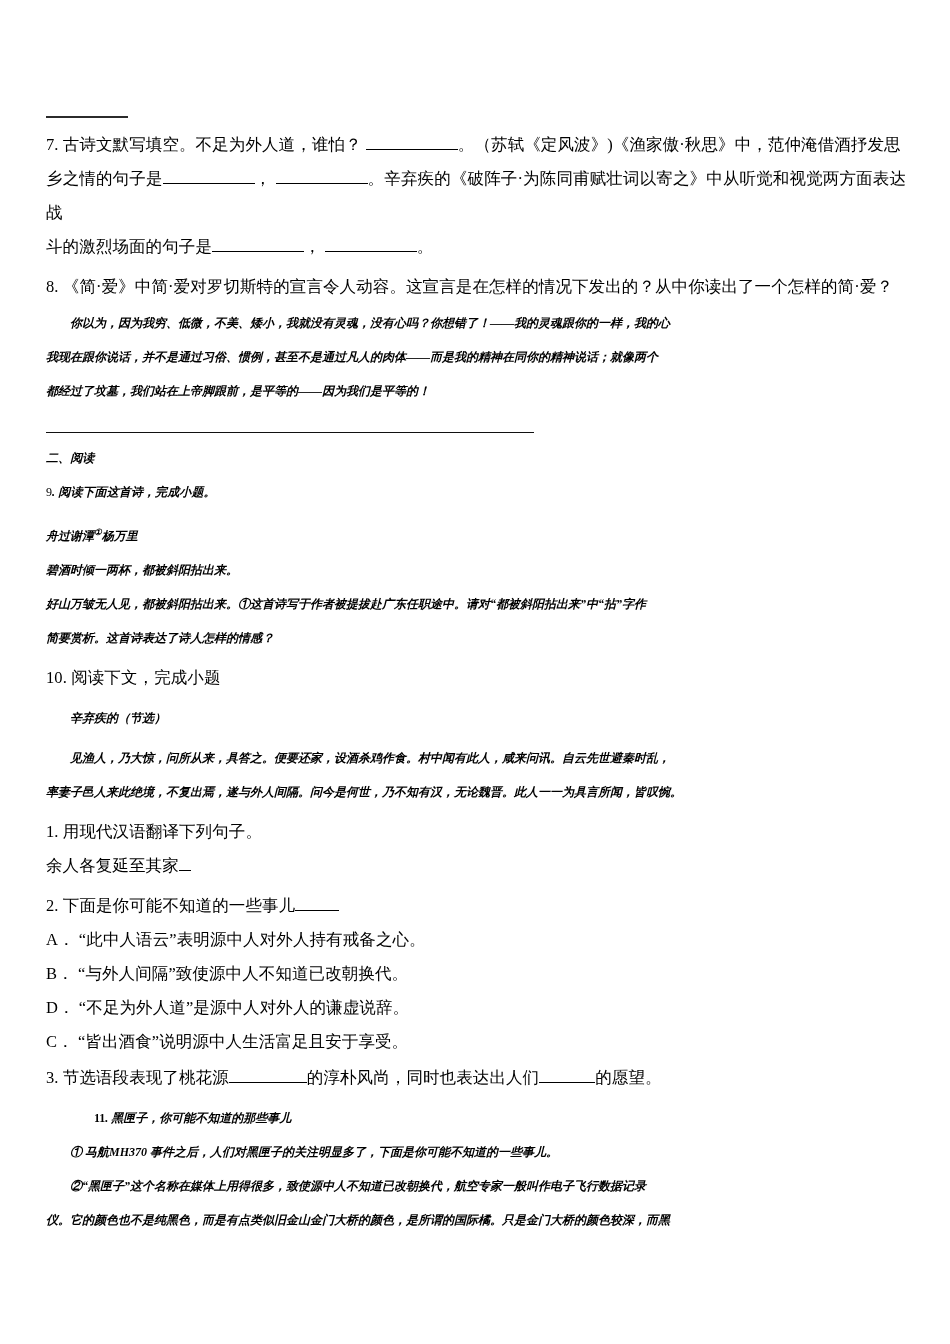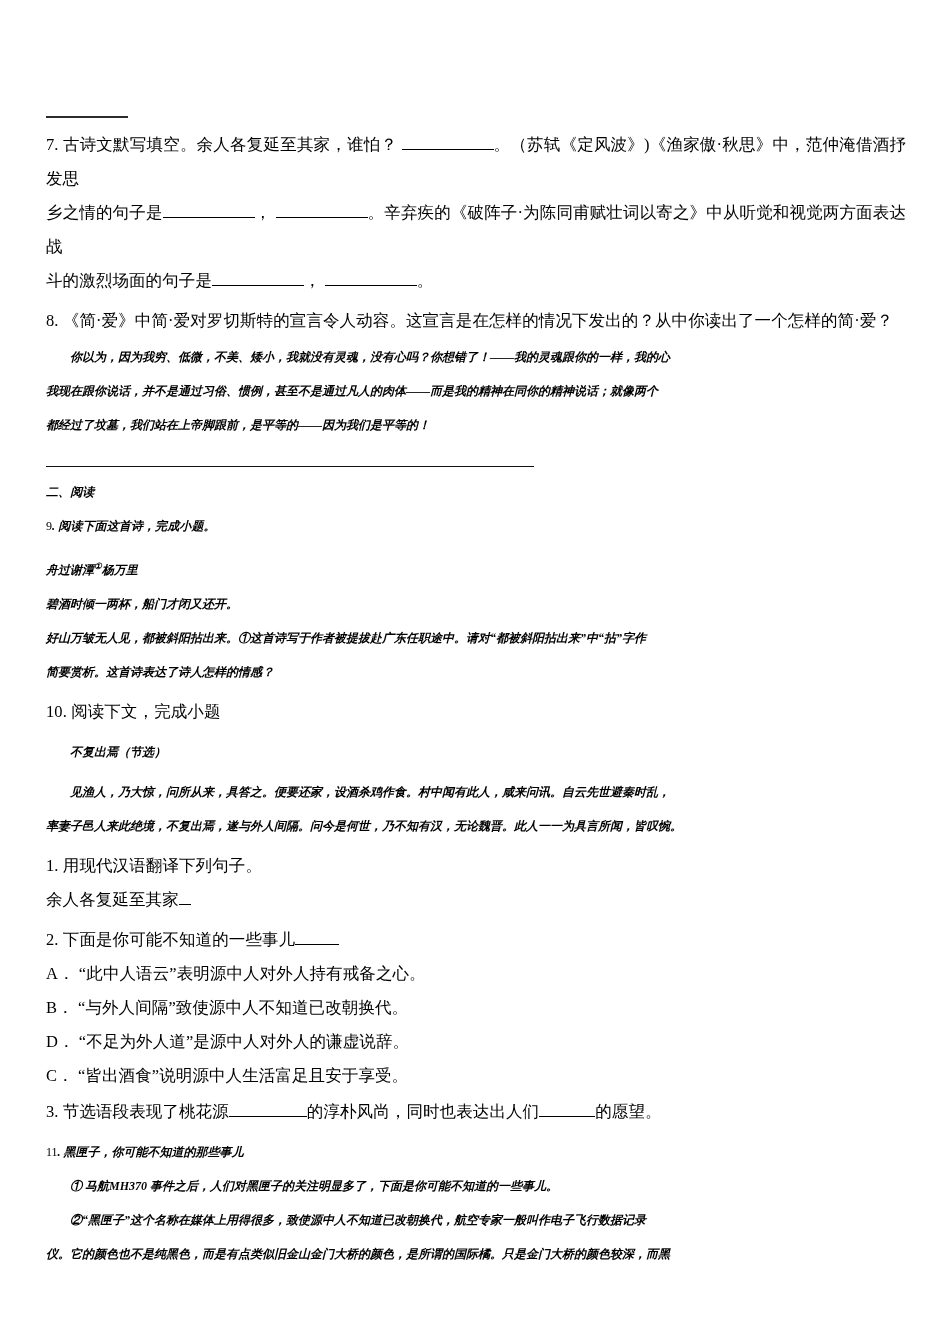--- a/index.html
+++ b/index.html
@@ -105,21 +105,21 @@
 
     <div style="padding-top:100px;">
       <hr class="rule-short">
     </div>
 
     <div class="gap-10"></div>
 
     <div>
       <p class="para song">
         <span class="num">7</span>.
-        <span>古诗文默写填空。余人各复延至其家，谁怕？</span>
+        <span>古诗文默写填空。不足为外人道，谁怕？</span>
         <span class="blank blank-lg"></span><span>。（苏轼《定风波》)《渔家傲·秋思》中，范仲淹借酒抒发思</span>
       </p>
       <p class="para song">
         <span>乡之情的句子是</span><span class="blank blank-lg"></span><span>，</span>&nbsp;<span class="blank blank-lg"></span><span>。辛弃疾的《破阵子·为陈同甫赋壮词以寄之》中从听觉和视觉两方面表达战</span>
       </p>
       <p class="para song">
         <span>斗的激烈场面的句子是</span><span class="blank blank-lg"></span><span>，</span>&nbsp;<span class="blank blank-lg"></span><span>。</span>
       </p>
     </div>
 
@@ -146,36 +146,36 @@
 
     <div>
       <p class="para kai">
         <span class="num" style="font-style:normal;font-weight:400;">9</span>.
         <span>阅读下面这首诗，完成小题。</span>
       </p>
       <div class="gap-6"></div>
       <p class="kai">
         <span>舟过谢潭</span><span class="sup">①</span><span>杨万里</span>
       </p>
-      <p class="kai">碧酒时倾一两杯，船门才闭又还开。</p>
+      <p class="kai">碧酒时倾一两杯，都被斜阳拈出来。</p>
       <p class="kai">
         <span>好山万皱无人见，都被斜阳拈出来。</span><span>①这首诗写于作者被提拔赴广东任职途中。请对“都被斜阳拈出来”中“拈”字作</span>
       </p>
       <p class="kai">简要赏析。这首诗表达了诗人怎样的情感？</p>
     </div>
 
     <div class="gap-6"></div>
 
     <div>
       <p class="para song">
         <span class="num">10</span>.
         <span>阅读下文，完成小题</span>
       </p>
       <div class="gap-6"></div>
-      <p class="kai indent1">不复出焉（节选）</p>
+      <p class="kai indent1">辛弃疾的（节选）</p>
       <div class="gap-6"></div>
       <p class="kai indent1">见渔人，乃大惊，问所从来，具答之。便要还家，设酒杀鸡作食。村中闻有此人，咸来问讯。自云先世避秦时乱，</p>
       <p class="kai">率妻子邑人来此绝境，不复出焉，遂与外人间隔。问今是何世，乃不知有汉，无论魏晋。此人一一为具言所闻，皆叹惋。</p>
 
       <div class="gap-6"></div>
 
       <p class="para song">
         <span class="num">1</span>.
         <span>用现代汉语翻译下列句子。</span>
       </p>
@@ -212,21 +212,21 @@
       <p class="para song">
         <span class="num">3</span>.
         <span>节选语段表现了桃花源</span><span class="blank blank-md"></span><span>的淳朴风尚，同时也表达出人们</span><span class="blank blank-sm"></span><span>的愿望。</span>
       </p>
     </div>
 
     <div class="gap-6"></div>
 
     <div>
       <p class="kai">
-        <span class="num" style="font-style:normal;font-weight:400;">11</span>.
+        <span class="num" style="font-style:normal;font-weight:700;margin-left:48px;">11</span>.
         <span>黑匣子，你可能不知道的那些事儿</span>
       </p>
       <p class="kai indent1">① 马航MH370 事件之后，人们对黑匣子的关注明显多了，下面是你可能不知道的一些事儿。</p>
       <p class="kai indent1">②“黑匣子”这个名称在媒体上用得很多，致使源中人不知道已改朝换代，航空专家一般叫作电子飞行数据记录</p>
       <p class="kai">仪。它的颜色也不是纯黑色，而是有点类似旧金山金门大桥的颜色，是所谓的国际橘。只是金门大桥的颜色较深，而黑</p>
     </div>
 
   </div>
 </div>
 

